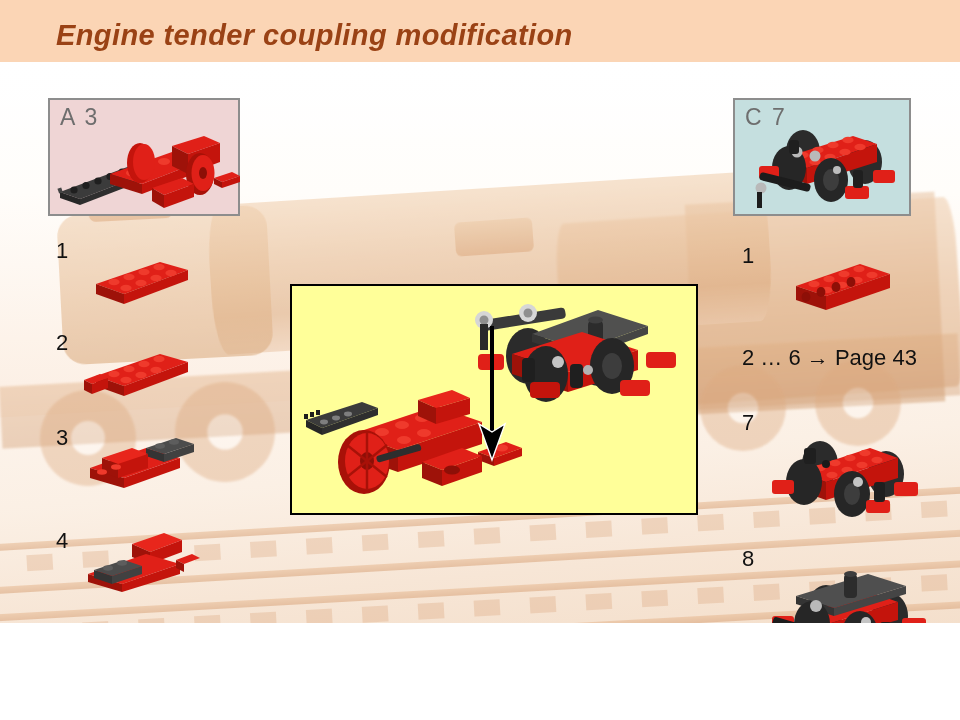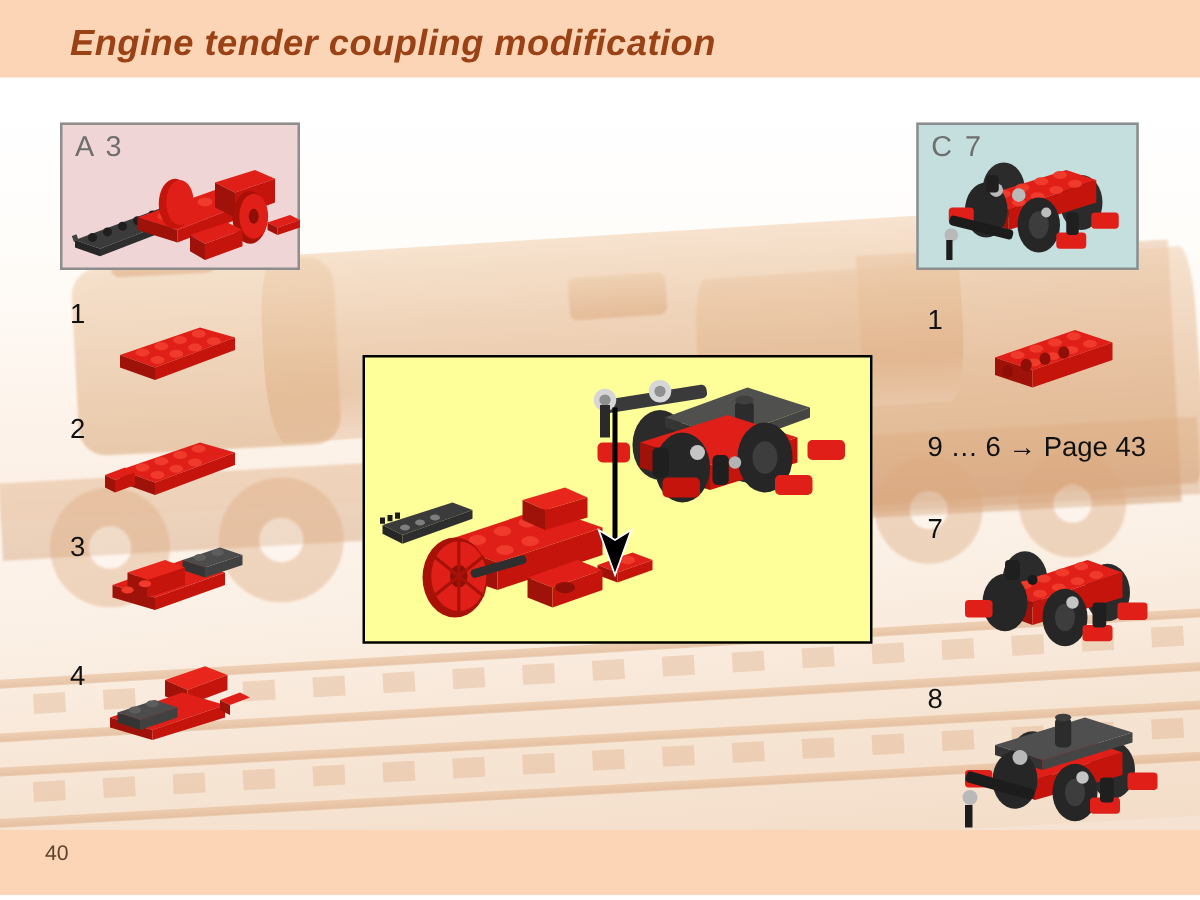--- a/index.html
+++ b/index.html
@@ -7,21 +7,21 @@
     margin: 0; padding: 0;
     width: 960px; height: 720px;
     overflow: hidden;
     font-family: "Liberation Sans", sans-serif;
     background: #ffffff;
   }
 
   #page {
     position: relative;
     width: 960px;
-    height: 716px;
+    height: 623px;
     background: #f9a8d4;
     overflow: hidden;
     text-decoration: underline;
   }
 
   
   .bg-photo {
     position: absolute;
     left: 0; top: 60px;
     width: 960px; height: 605px;
@@ -461,21 +461,21 @@
       </g>
       <g fill="#8d0f07">
         <ellipse cx="16" cy="39" rx="4.4" ry="5"></ellipse>
           <ellipse cx="31" cy="34" rx="4.4" ry="5"></ellipse>
         <ellipse cx="46" cy="29" rx="4.4" ry="5"></ellipse>
           <ellipse cx="61" cy="24" rx="4.4" ry="5"></ellipse>
       </g>
     </svg>
   </div>
 
-  <div class="step-ref" style="left:742px; top:345px;">9 … 6 → Page 43</div>
+  <div class="step-ref" style="left:742px; top:345px;">2 … 6 → Page 43</div>
 
   <div class="step-num" style="left:742px; top:410px;">7</div>
   <div class="model" style="left:758px; top:432px;">
     <svg width="170" height="92" viewBox="0 0 170 92">
       <ellipse cx="62" cy="32" rx="18" ry="23" fill="#2b2b2b"></ellipse>
       <ellipse cx="128" cy="42" rx="18" ry="23" fill="#2b2b2b"></ellipse>
       <polygon points="40,40 112,16 140,26 68,50" fill="#e02018"></polygon>
       <polygon points="40,40 68,50 68,68 40,58" fill="#9e1209"></polygon>
       <polygon points="68,50 140,26 140,46 68,68" fill="#c4140c"></polygon>
       <g fill="#ef3a2c">

